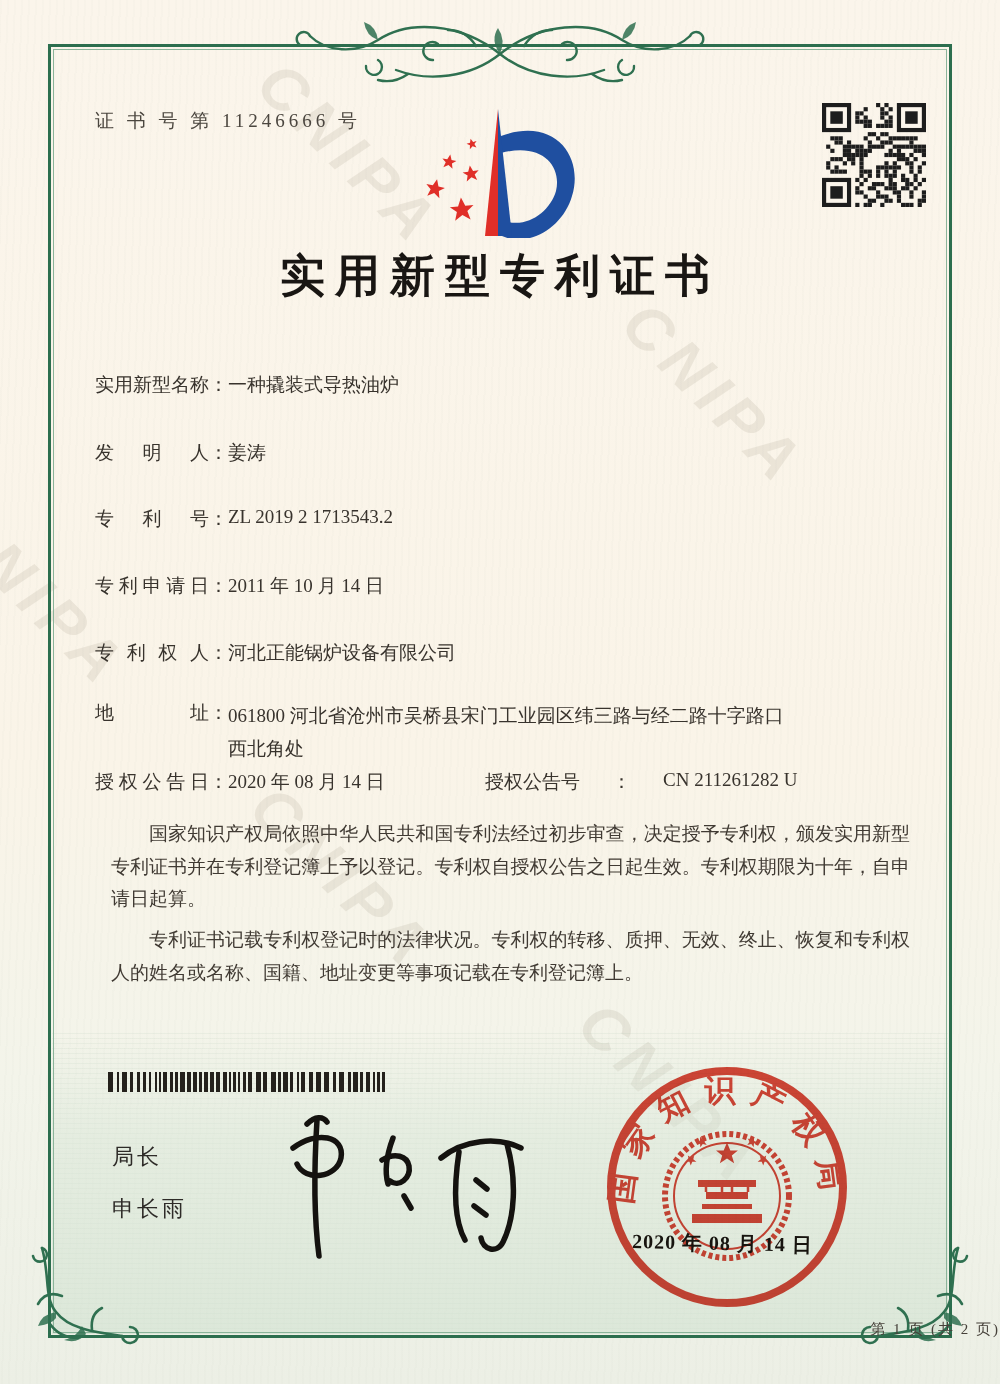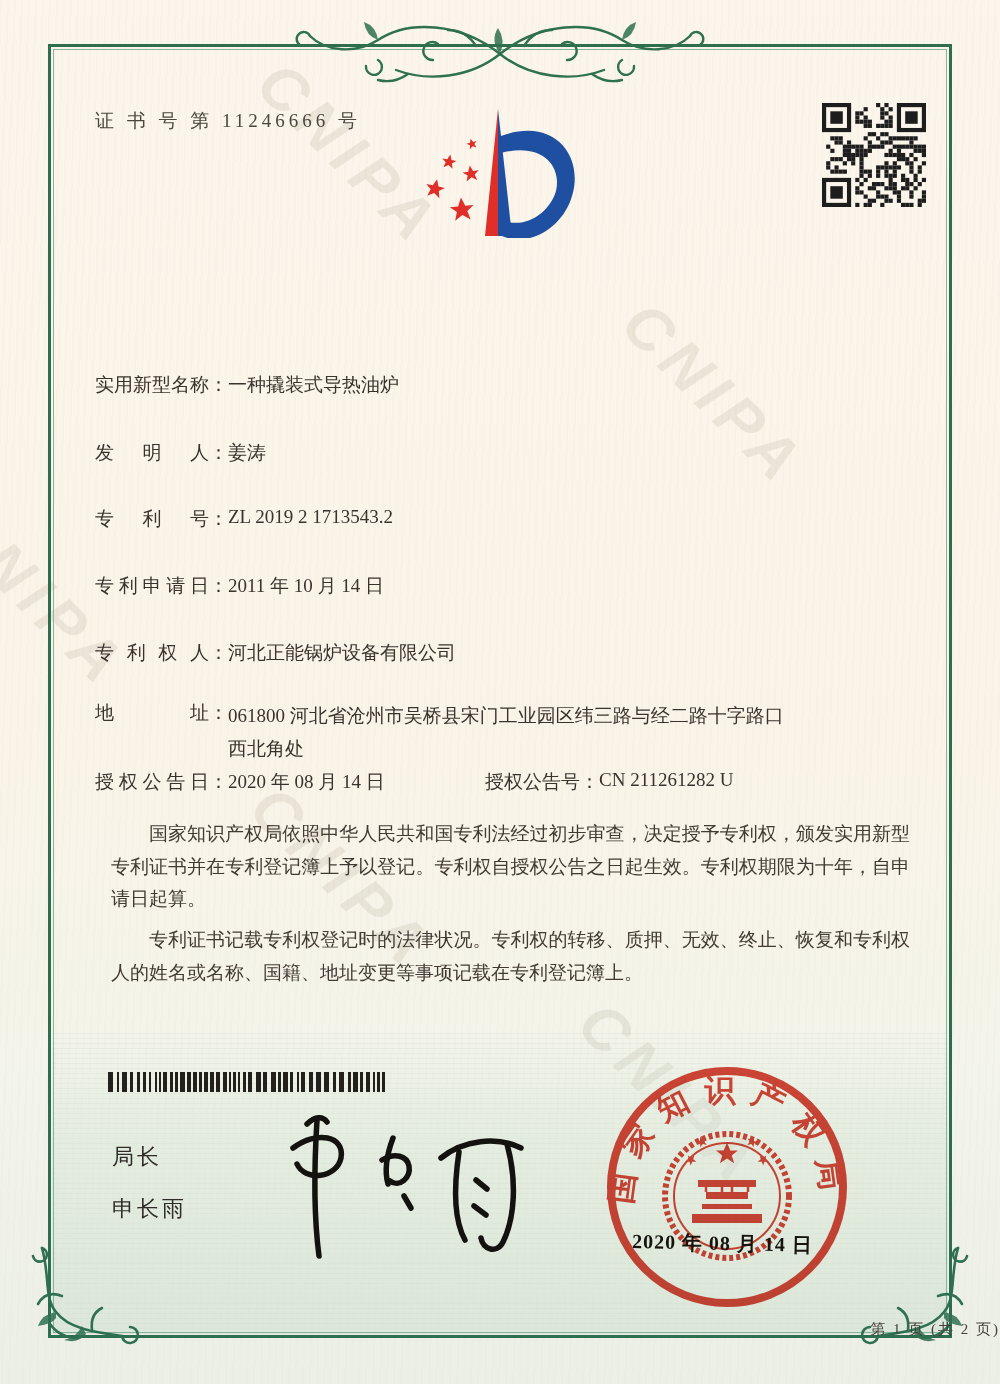--- a/index.html
+++ b/index.html
@@ -28,21 +28,21 @@
   .qr{position:absolute;left:822px;top:103px;width:104px;height:104px;}
   .title{position:absolute;left:0;right:0;top:246px;text-align:center;
     font-size:45px;font-weight:bold;letter-spacing:10px;color:#191613;}
   
   .row{position:absolute;left:95px;right:90px;display:flex;align-items:flex-start;
     font-size:19px;color:#38332d;}
   .lab{width:114px;flex:none;text-align:justify;text-align-last:justify;}
   .colon{flex:none;}
   .val{}
   .addr .val{max-width:565px;line-height:1.72;}
-  .pair2{position:absolute;left:390px;top:0;display:flex;}
+  .pair2{position:absolute;left:390px;top:0;display:flex;gap:32px;}
   .pair2 .lab{width:95px;}
   
   .body-text{position:absolute;left:95px;right:90px;top:818px;font-size:19px;
     line-height:1.72;color:#403a33;text-align:justify;}
   .body-text p{margin:0 0 8px 16px;text-indent:2em;}
   
   .barcode{position:absolute;left:108px;top:1072px;width:282px;height:20px;}
   .officer{position:absolute;left:112px;top:1146px;font-family:"Liberation Sans","DejaVu Sans",sans-serif;
     font-size:22px;color:#2e2b28;letter-spacing:3px;line-height:1.0;}
   .officer .name{margin-top:30px;}
@@ -352,20 +352,21 @@
         <rect x="8" y="8" width="12" height="12" fill="#1d1d1d"></rect>
         <rect x="72" y="0" width="28" height="28" fill="#1d1d1d"></rect>
         <rect x="76" y="4" width="20" height="20" fill="#fbf5eb"></rect>
         <rect x="80" y="8" width="12" height="12" fill="#1d1d1d"></rect>
         <rect x="0" y="72" width="28" height="28" fill="#1d1d1d"></rect>
         <rect x="4" y="76" width="20" height="20" fill="#fbf5eb"></rect>
         <rect x="8" y="80" width="12" height="12" fill="#1d1d1d"></rect>
       </svg>
     </div>
 
+  <div class="title">实用新型专利证书</div>
 
   <div class="row" style="top:372px">
     <span class="lab">实用新型名称</span>
       <span class="colon">：</span>
     <span class="val">一种撬装式导热油炉</span>
   </div>
   <div class="row" style="top:440px">
     <span class="lab">发明人</span>
       <span class="colon">：</span>
     <span class="val">姜涛</span>

